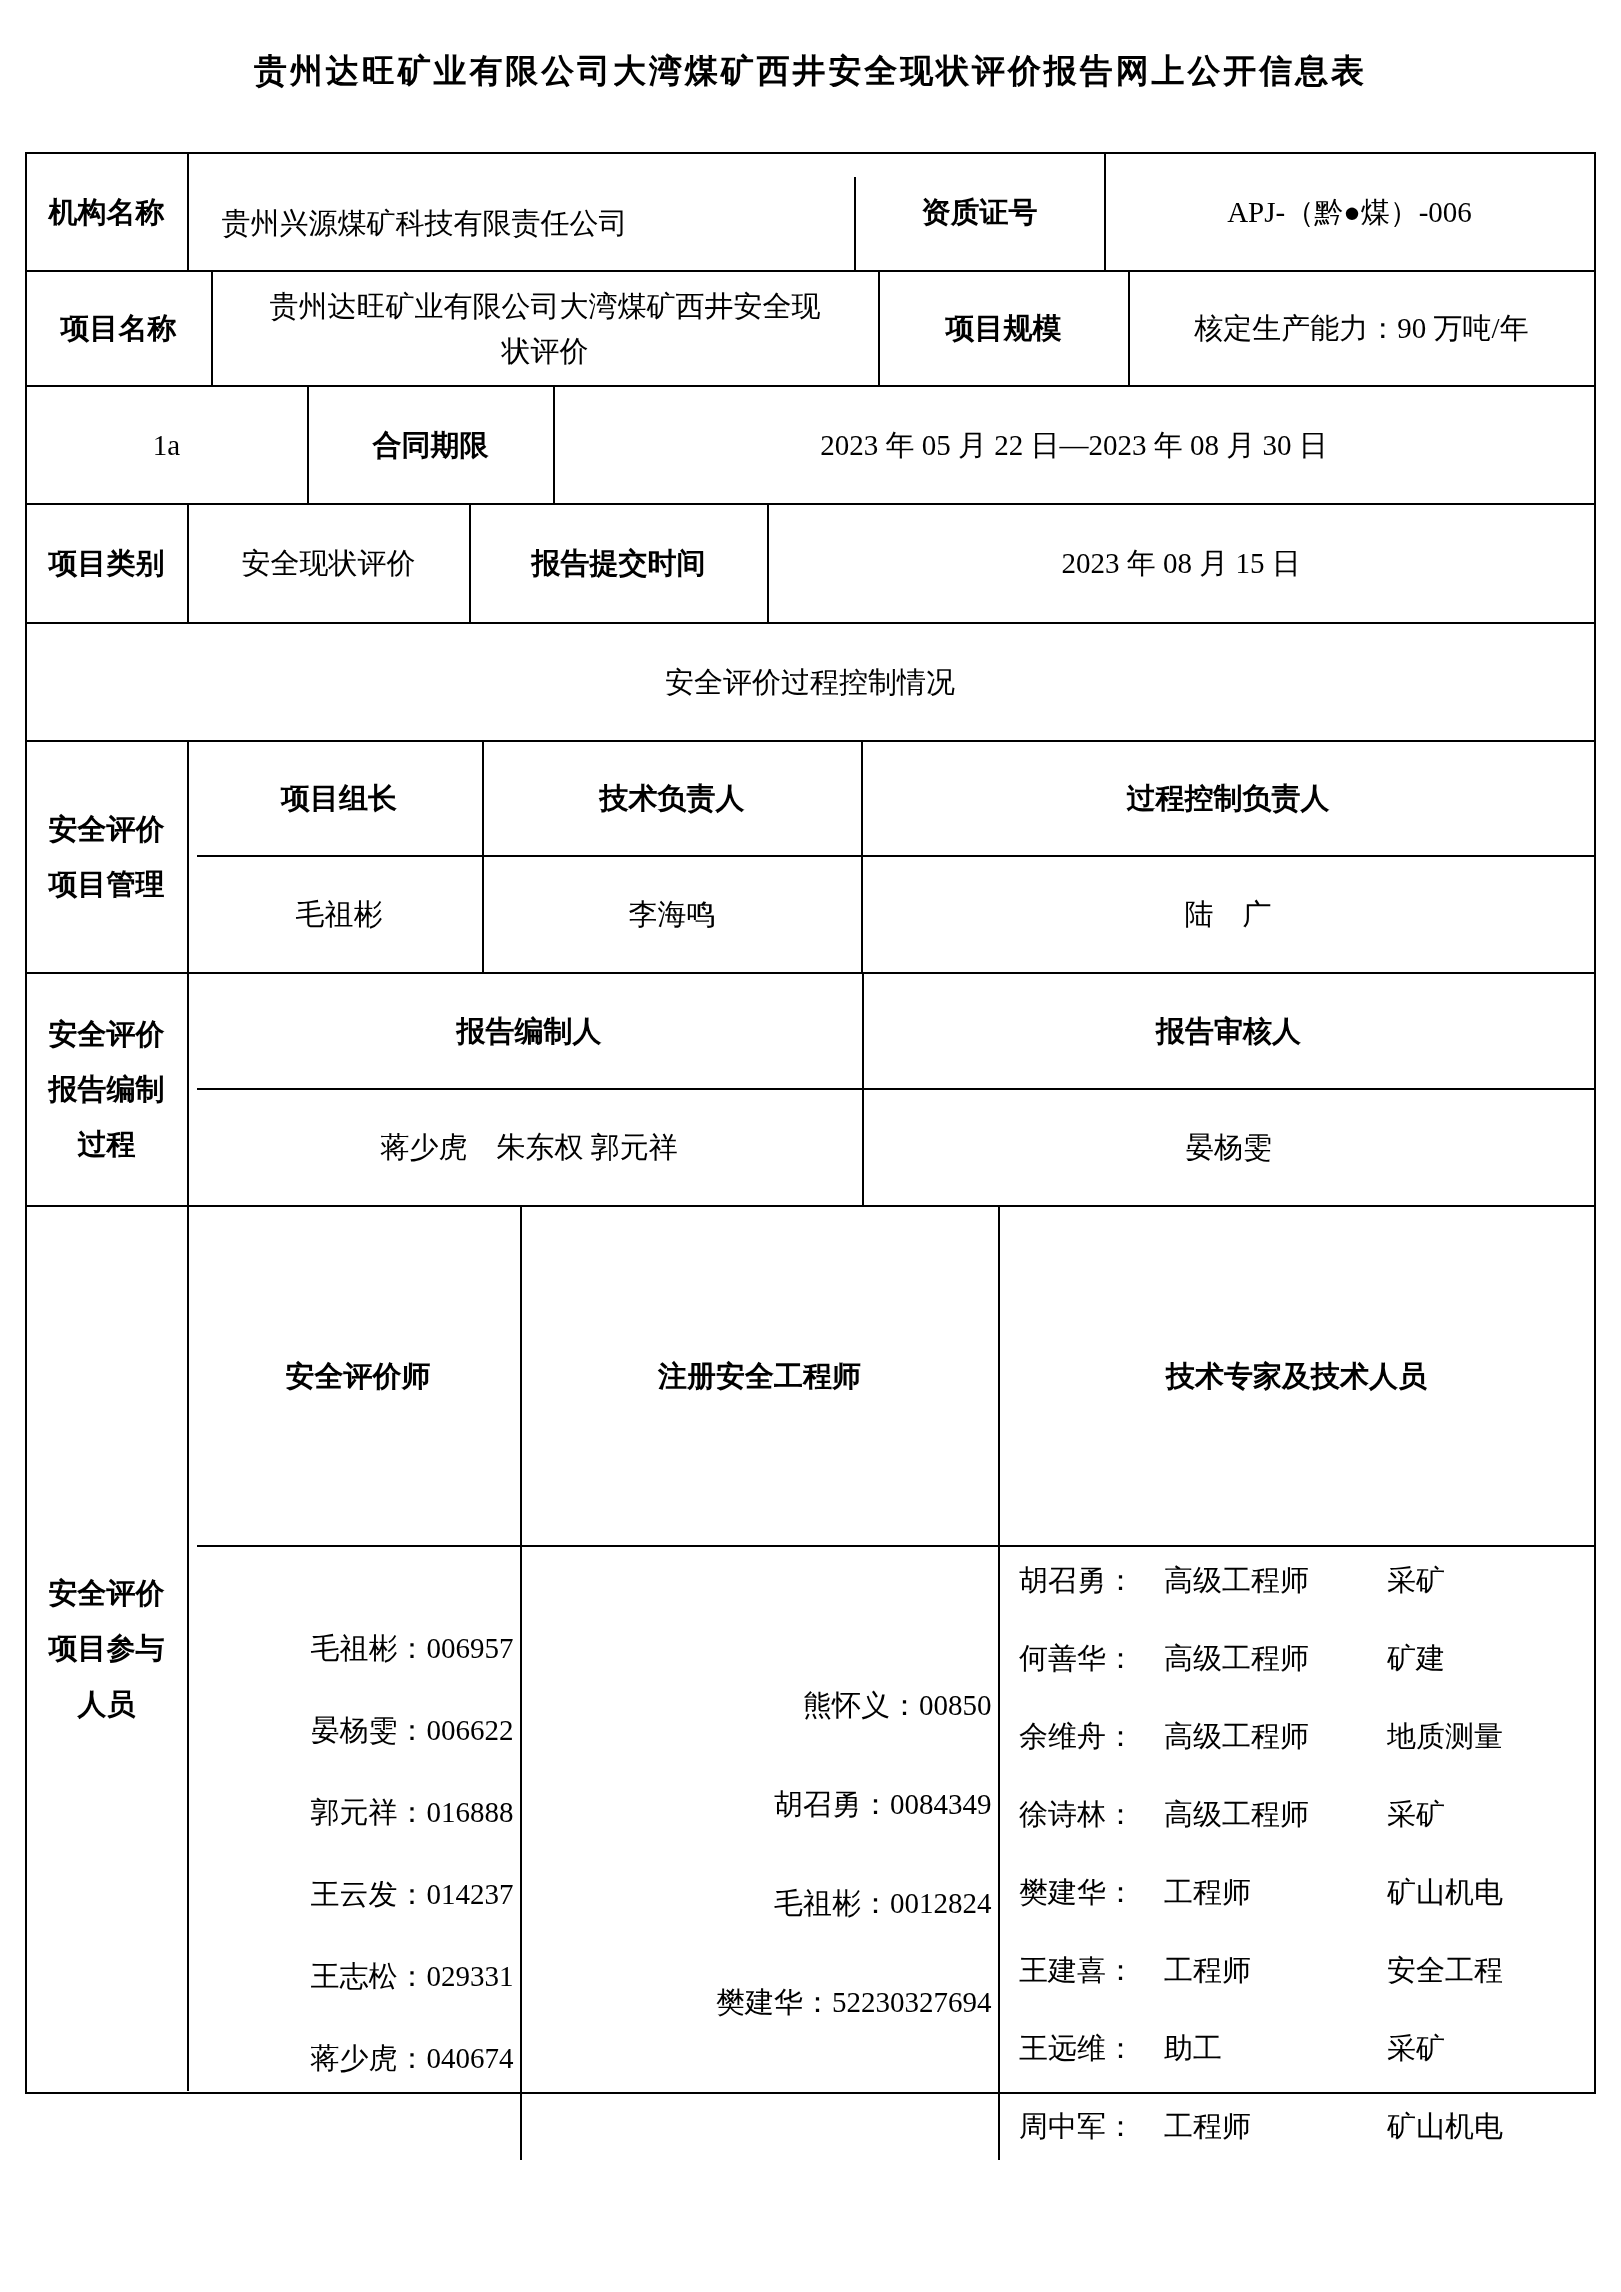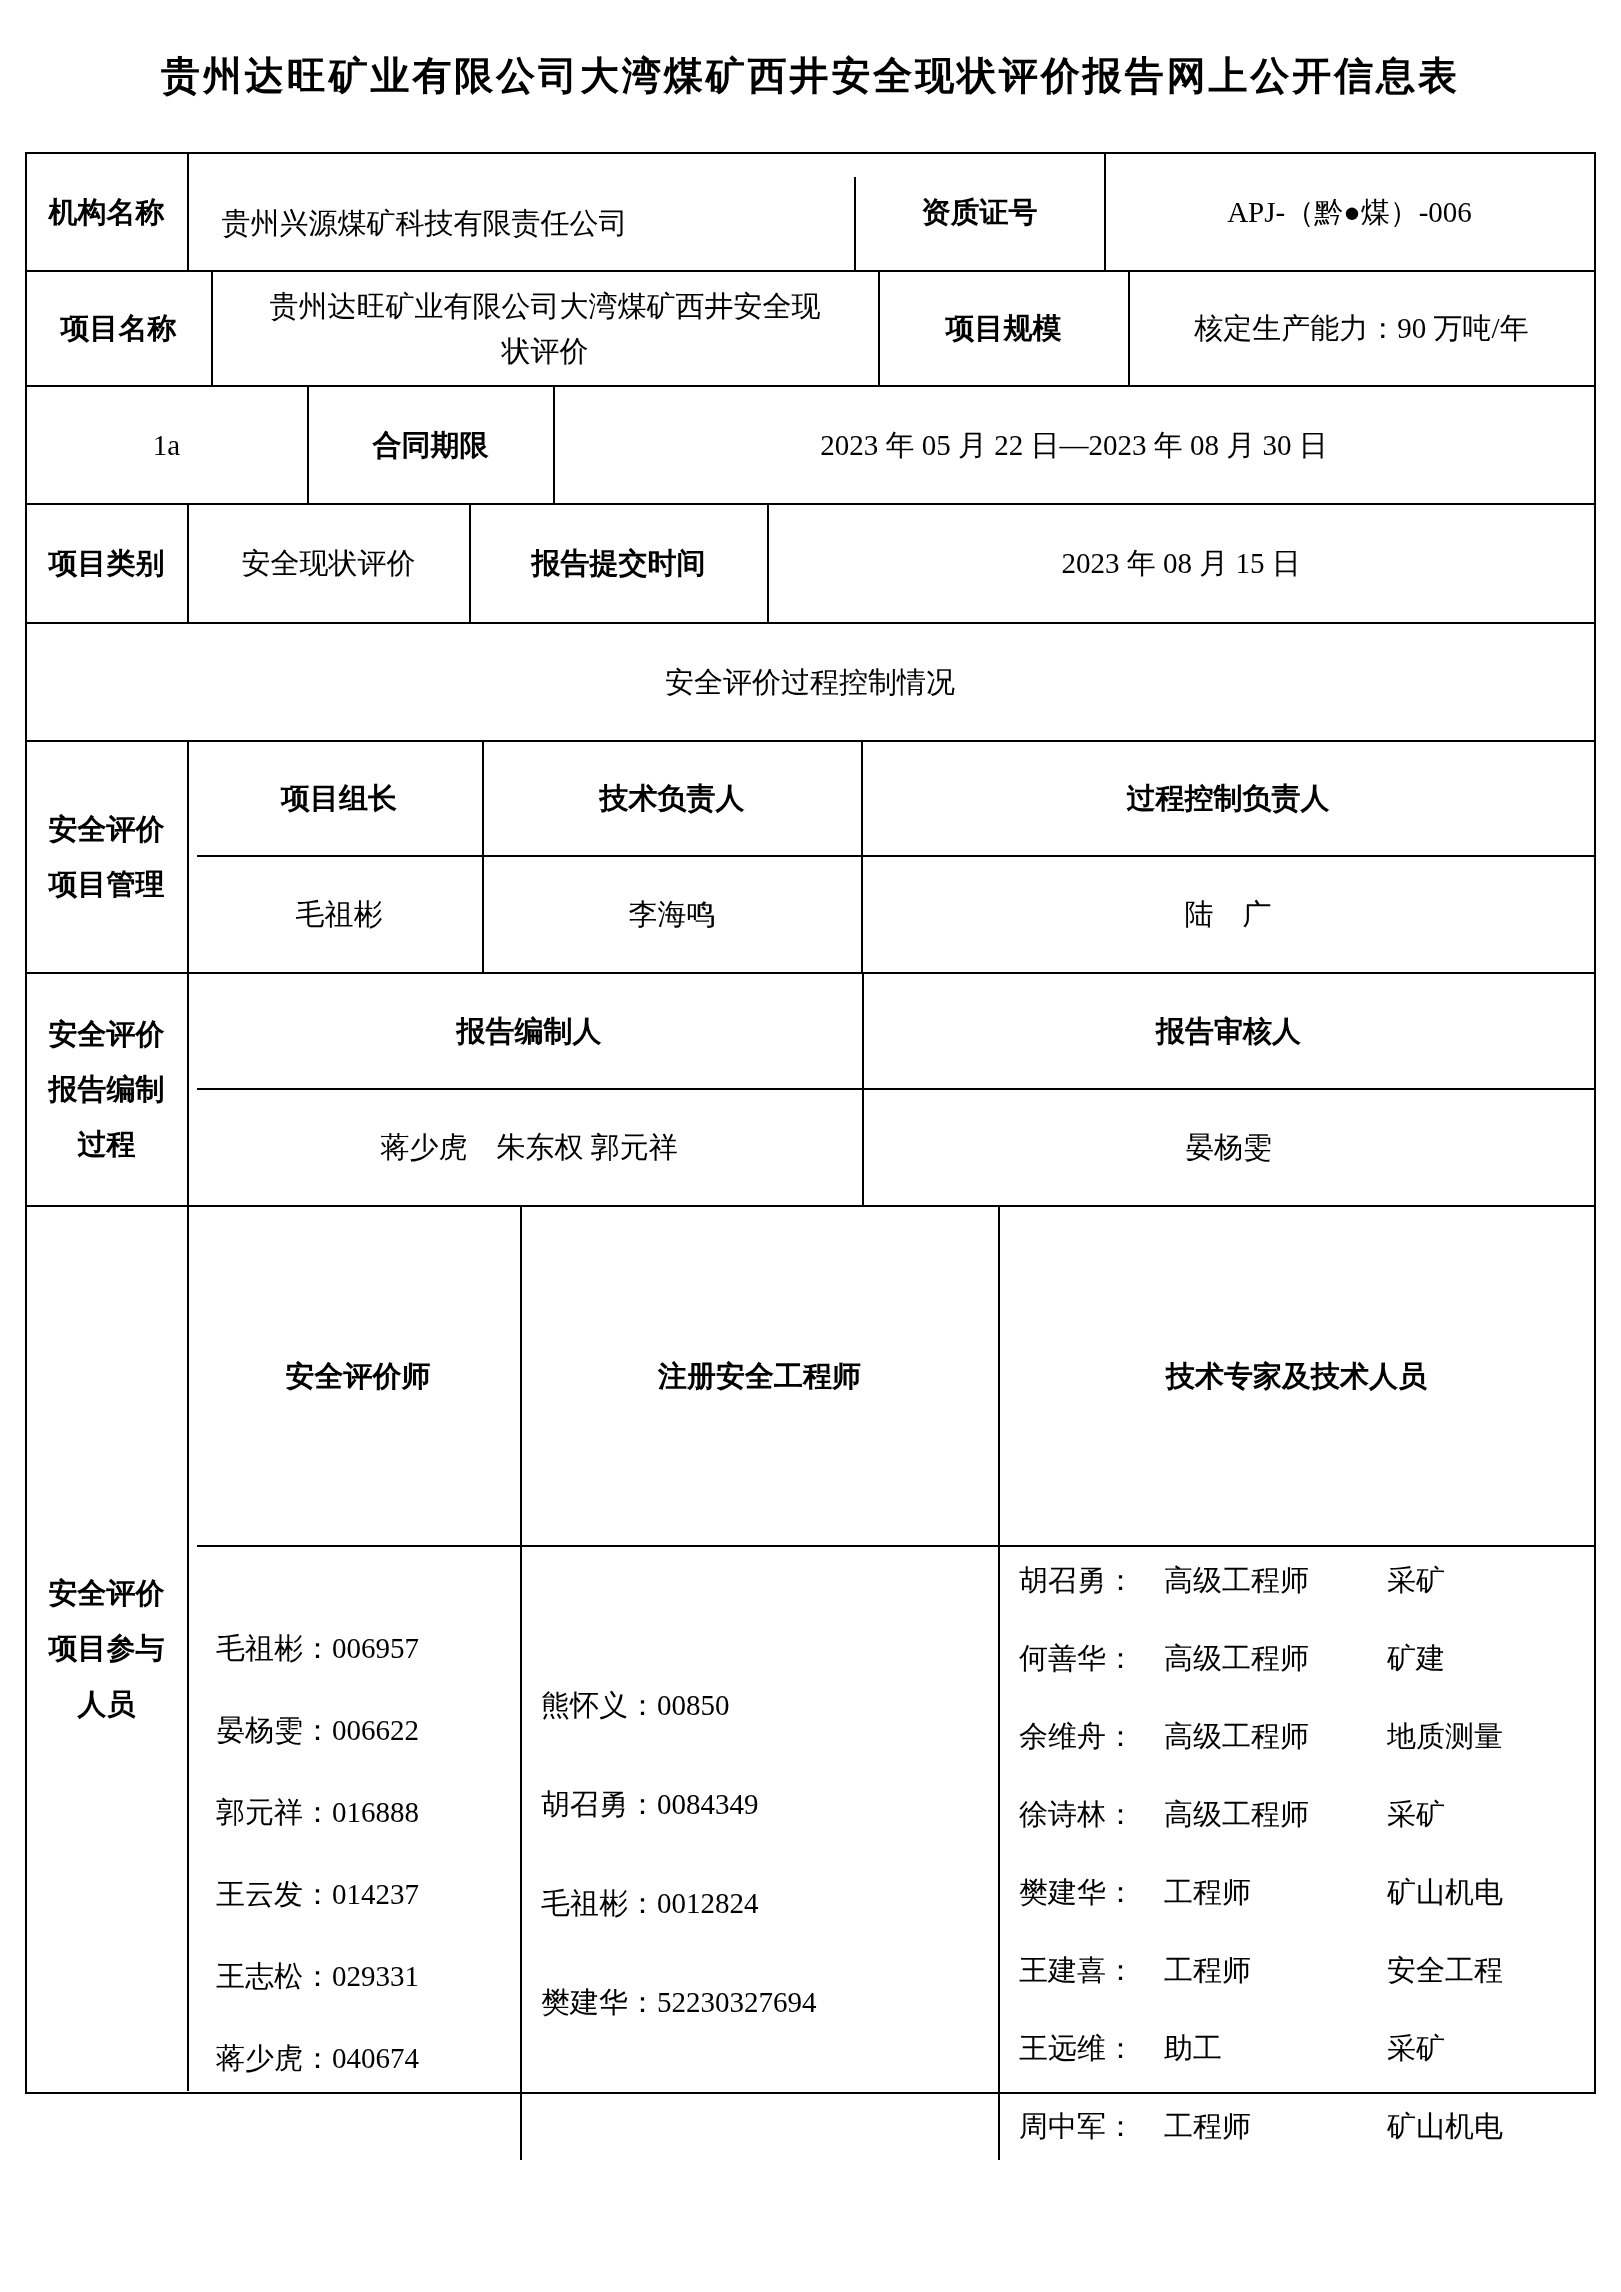--- a/index.html
+++ b/index.html
@@ -3,21 +3,21 @@
 <meta charset="utf-8">
 <style>
   html,body{margin:0;padding:0;}
   body{
     width:1621px;height:2293px;background:#ffffff;color:#000;
     font-family:"Liberation Serif","DejaVu Serif",serif;
     position:relative;overflow:hidden;
   }
   .title{
     position:absolute;top:49px;left:0;width:100%;
-    text-align:center;font-size:39px;font-weight:bold;letter-spacing:2.9px;
+    text-align:center;font-size:33px;font-weight:bold;letter-spacing:2.9px;
     white-space:nowrap;
   }
   .table{
     position:absolute;left:24.5px;top:152px;width:1571px;height:1942px;
     border:2.9px solid #000;box-sizing:border-box;
     display:flex;flex-direction:column;font-size:29px;
   }
   .trow{display:flex;box-sizing:border-box;border-bottom:2.9px solid #000;}
   .table > :last-child{border-bottom:none;}
   .cell{
@@ -36,21 +36,21 @@
     display:flex;flex-direction:column;justify-content:center;align-items:center;
     font-weight:bold;line-height:1.9;flex-shrink:0;text-align:center;
   }
   .sect-body{flex:1;display:flex;flex-direction:column;min-width:0;margin-left:8px;}
   .sect-row{display:flex;box-sizing:border-box;border-bottom:2.9px solid #000;flex-shrink:0;}
   .sect-body > :last-child{border-bottom:none;flex:1;}
   
   .plist{
     box-sizing:border-box;border-right:2px solid #000;
     display:flex;flex-direction:column;justify-content:center;
-    align-items:flex-start;text-align:left;padding:0 5.9px 0 19.6px;gap:11px;
+    align-items:flex-end;text-align:left;padding:0 5.9px 0 19.6px;gap:11px;
   }
   .plist:last-child{border-right:none;}
   .li-ev{line-height:71px;white-space:nowrap;}
   .li-en{line-height:88px;white-space:nowrap;}
   .exp{display:flex;line-height:67px;white-space:nowrap;width:100%;}
   .exp .n{width:145px;flex-shrink:0;}
   .exp .t{width:223px;flex-shrink:0;}
 </style>
 </head>
 <body>

